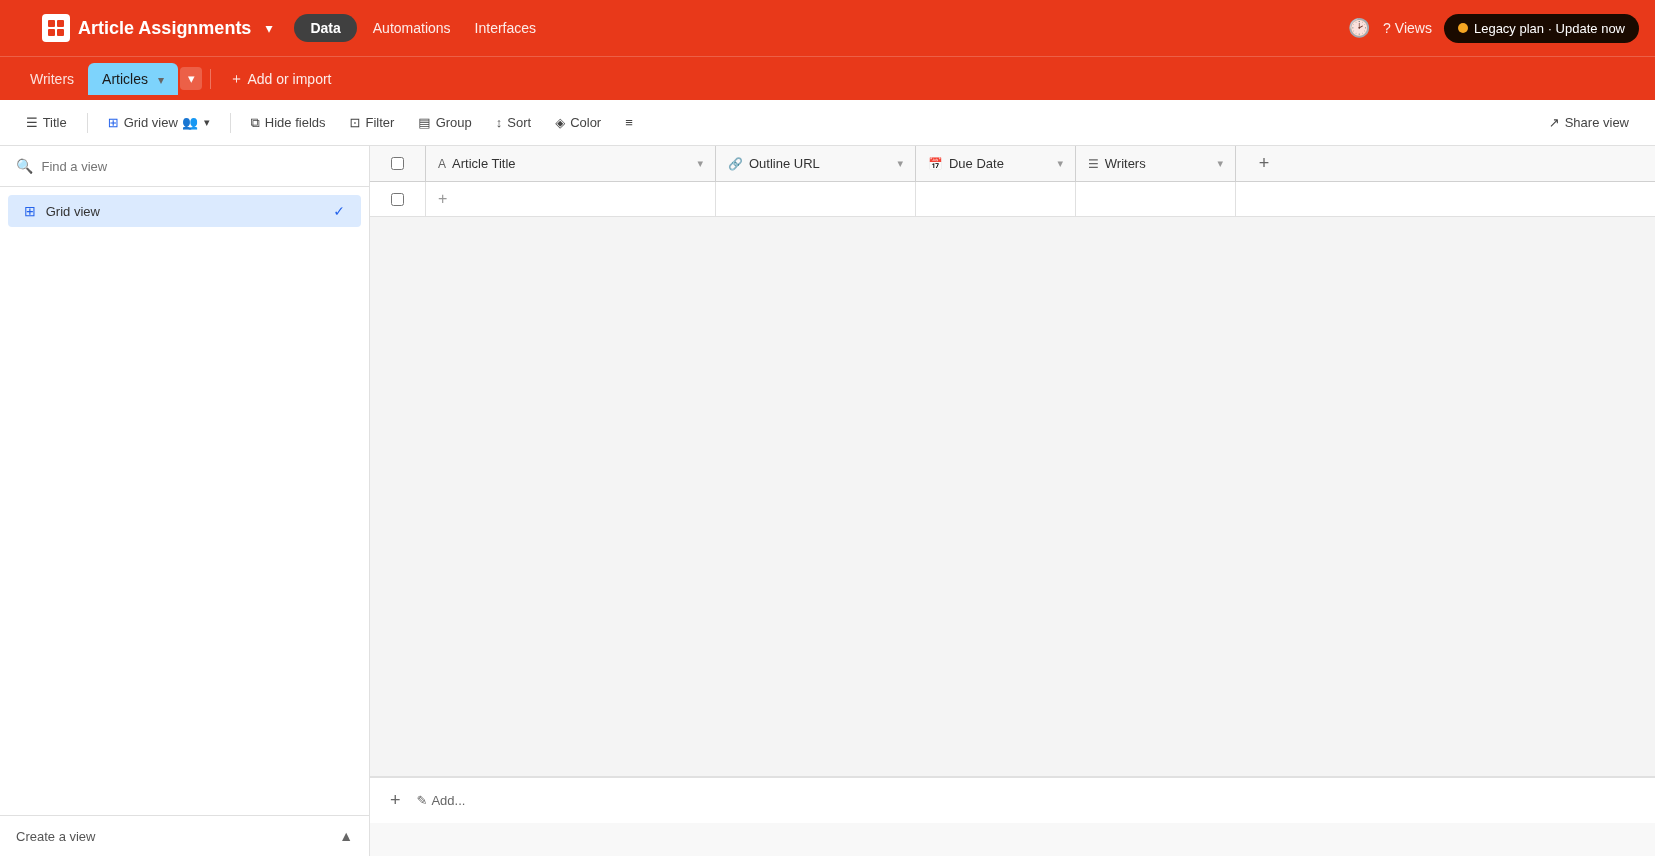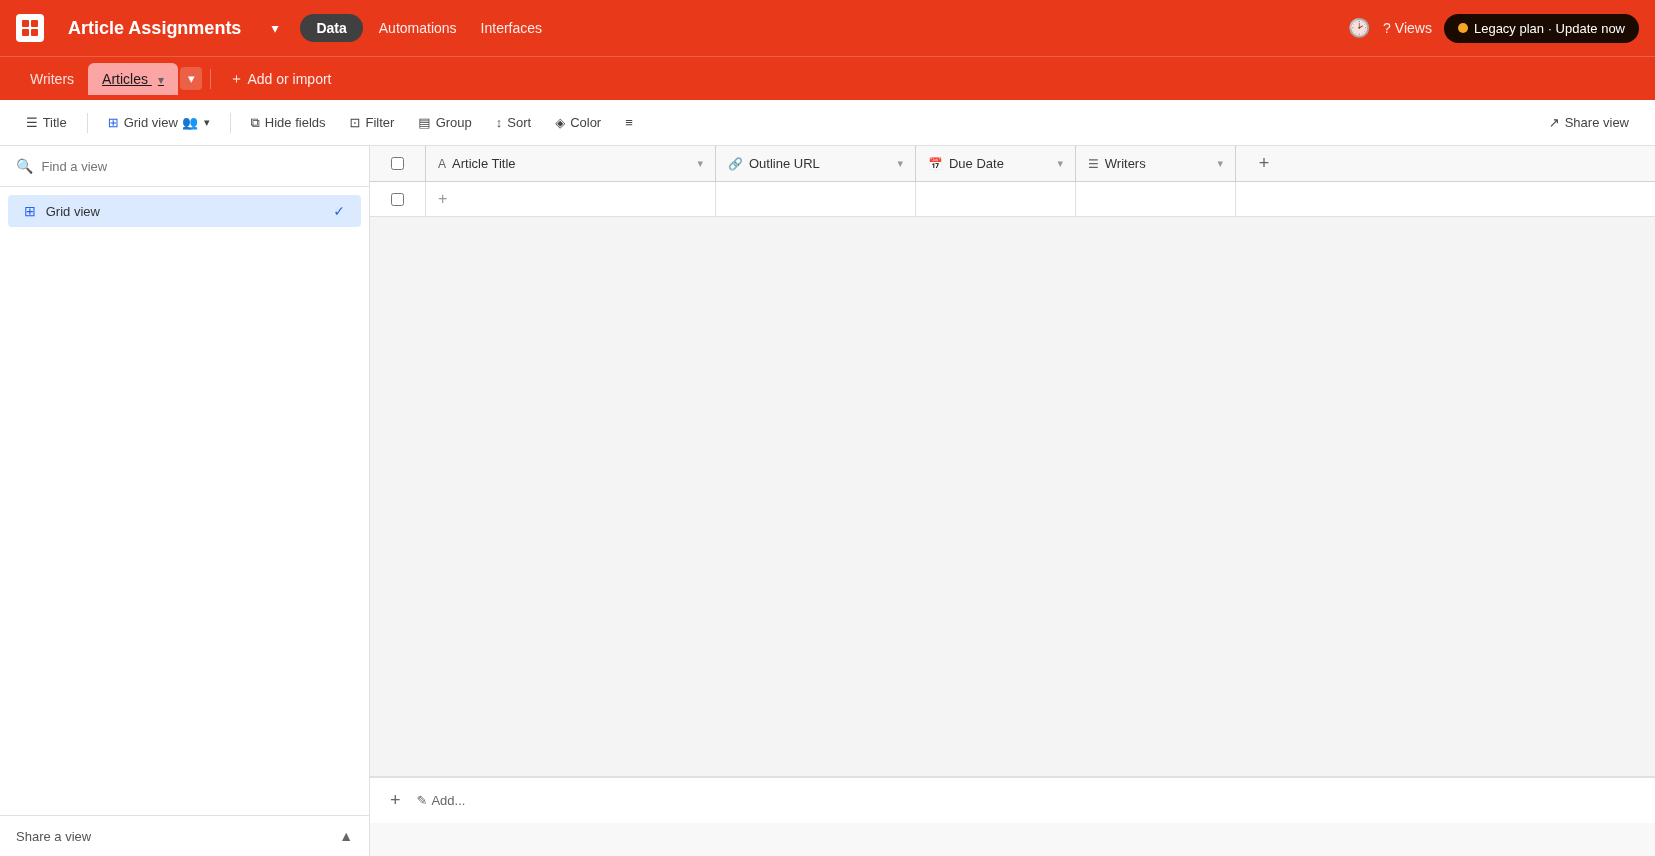--- a/index.html
+++ b/index.html
@@ -10,25 +10,26 @@
       background: #e8391a;
       display: flex;
       align-items: center;
       padding: 0 16px;
       height: 56px;
       color: white;
     }
     .top-nav-logo {
       display: flex;
       align-items: center;
-      gap: 24px;
+      gap: 8px;
       font-size: 18px;
       font-weight: 600;
       color: white;
       margin-right: 16px;
+      margin-left: 26px;
     }
     .logo-icon {
       width: 28px;
       height: 28px;
       background: white;
       border-radius: 4px;
       display: flex;
       align-items: center;
       justify-content: center;
     }
@@ -111,25 +112,24 @@
       border-top: 1px solid rgba(255,255,255,0.2);
     }
     .tab-item {
       color: rgba(255,255,255,0.85);
       padding: 8px 14px;
       cursor: pointer;
       font-size: 14px;
       border-radius: 6px 6px 0 0;
     }
     .tab-item.active {
-      background: #fca5a5;
+      background: #7dd3fc;
       color: #1a1a1a;
       font-weight: 500;
       border-radius: 6px 6px 0 0;
-      text-decoration: underline;
     }
     .tab-dropdown {
       background: rgba(255,255,255,0.2);
       border: none;
       color: white;
       padding: 4px 8px;
       border-radius: 4px;
       cursor: pointer;
       font-size: 13px;
       margin-left: 2px;
@@ -473,21 +473,21 @@
     <div class="sidebar-views">
       <div class="view-item active">
         <span style="color:#2563eb;">⊞</span>
         <span class="view-item-label">Grid view</span>
         <span class="view-check">✓</span>
       </div>
     </div>
 
     <div class="sidebar-footer">
       <div class="create-view-row">
-        <span class="create-view-label">Share a view</span>
+        <span class="create-view-label">Create a view</span>
         <span style="color:#666; font-size:14px;">▲</span>
       </div>
     </div>
   </aside>
 
   <div class="table-area">
     <div class="table-wrap">
 
       <div class="table-header">
         <div class="th-checkbox">

